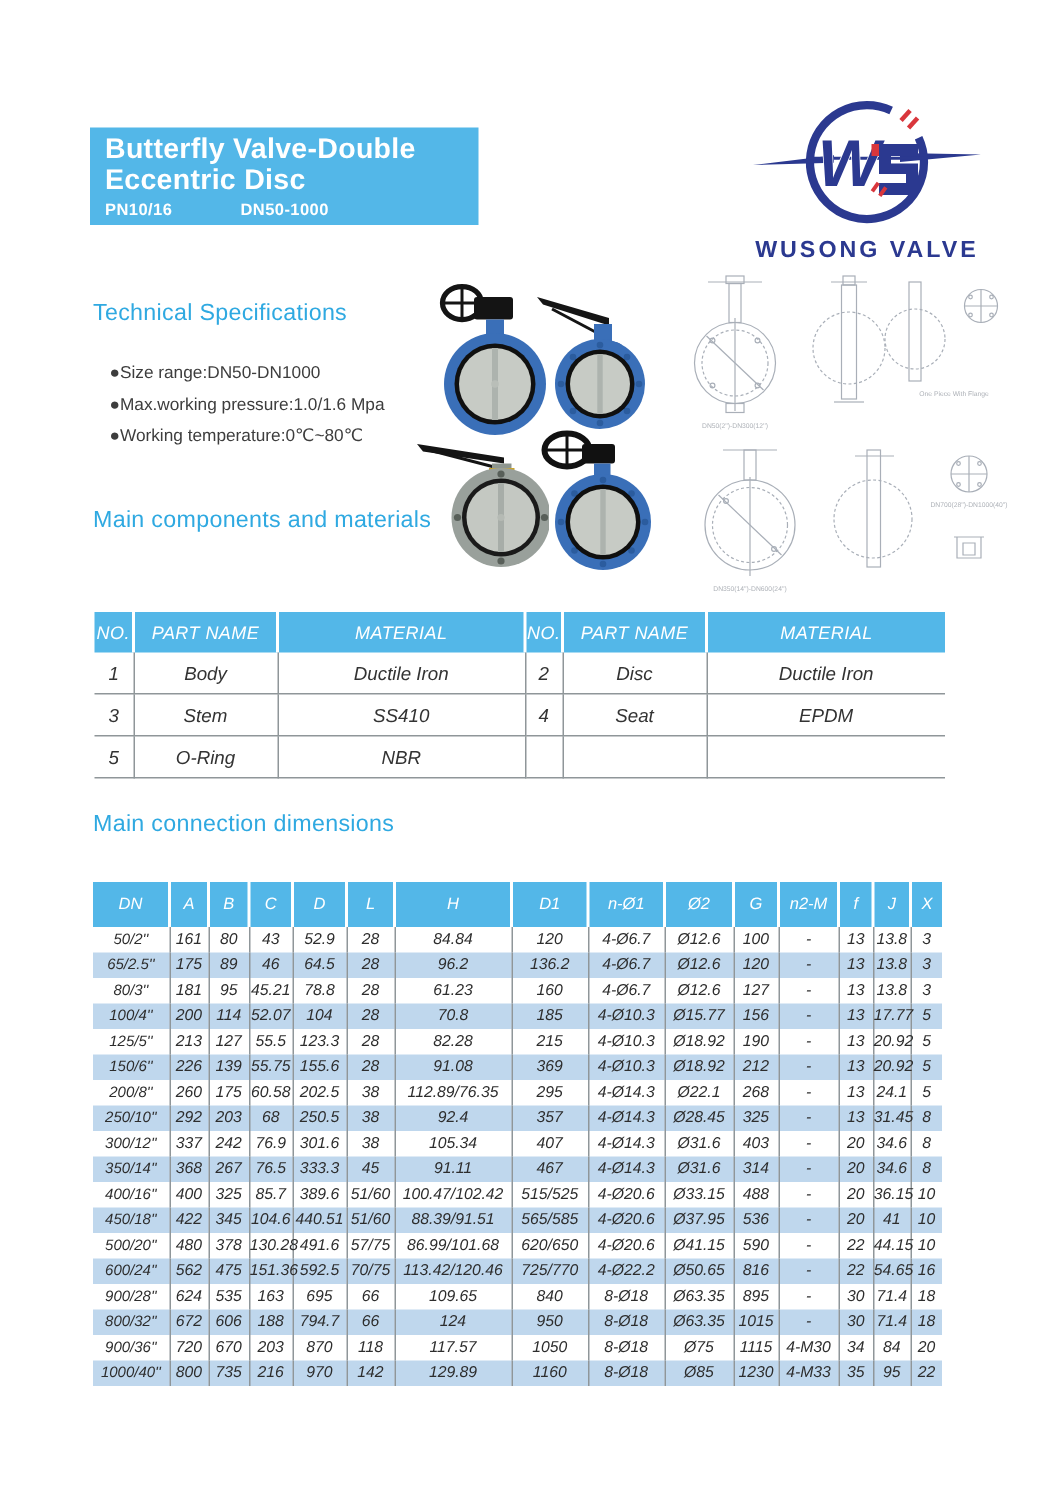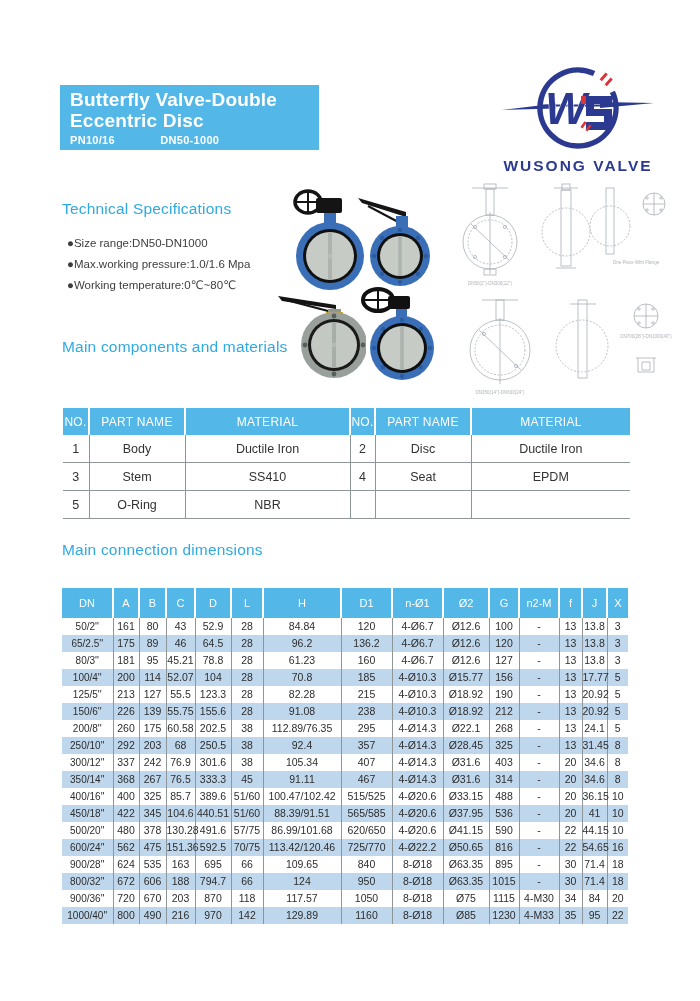--- a/index.html
+++ b/index.html
@@ -17,27 +17,27 @@
   .banner .sub span{display:inline-block;}
   .banner .sub .dn{margin-left:42px;}
   
   .logo{position:absolute;left:498px;top:58px;width:160px;height:122px;}
   
   .sec-head{position:absolute;left:62px;font-size:15.5px;color:#2FA9E1;letter-spacing:.2px;}
   .sec-head.tech{top:200px;}
   .sec-head.comp{top:338px;}
   .sec-head.dims{top:541px;}
   
-  .bullets{position:absolute;left:62px;top:228px;margin:5px;padding:0;list-style:none;}
+  .bullets{position:absolute;left:62px;top:228px;margin:11px;padding:0;list-style:none;}
   .bullets li{font-size:11.5px;line-height:21px;color:#3d3d3d;}
   
   .imagery svg{position:absolute;}
   
   .comp-wrap{position:absolute;left:63px;top:408px;}
-  table{border-collapse:collapse;table-layout:fixed;}
+  table{border-collapse:collapse;table-layout:fixed;font-style:italic;}
   .comp{width:567px;}
   .comp th{
     background:#53B7E8;color:#fff;font-weight:normal;font-size:12px;height:27px;
     border-right:2.5px solid #fff;padding:0;letter-spacing:.3px;
   }
   .comp th:last-child{border-right:none;}
   .comp td{
     height:27px;text-align:center;font-size:12.5px;color:#333;padding:0;
     border-right:1px solid #8f9699;border-bottom:1px solid #8f9699;white-space:nowrap;
   }
@@ -439,21 +439,21 @@
             <td>5</td>
           </tr>
           <tr>
             <td>150/6''</td>
             <td>226</td>
             <td>139</td>
             <td>55.75</td>
             <td>155.6</td>
             <td>28</td>
             <td>91.08</td>
-            <td>238</td>
+            <td>369</td>
             <td>4-Ø10.3</td>
             <td>Ø18.92</td>
             <td>212</td>
             <td>-</td>
             <td>13</td>
             <td>20.92</td>
             <td>5</td>
           </tr>
           <tr>
             <td>200/8''</td>
@@ -638,21 +638,21 @@
             <td>Ø75</td>
             <td>1115</td>
             <td>4-M30</td>
             <td>34</td>
             <td>84</td>
             <td>20</td>
           </tr>
           <tr>
             <td>1000/40''</td>
             <td>800</td>
-            <td>490</td>
+            <td>735</td>
             <td>216</td>
             <td>970</td>
             <td>142</td>
             <td>129.89</td>
             <td>1160</td>
             <td>8-Ø18</td>
             <td>Ø85</td>
             <td>1230</td>
             <td>4-M33</td>
             <td>35</td>

